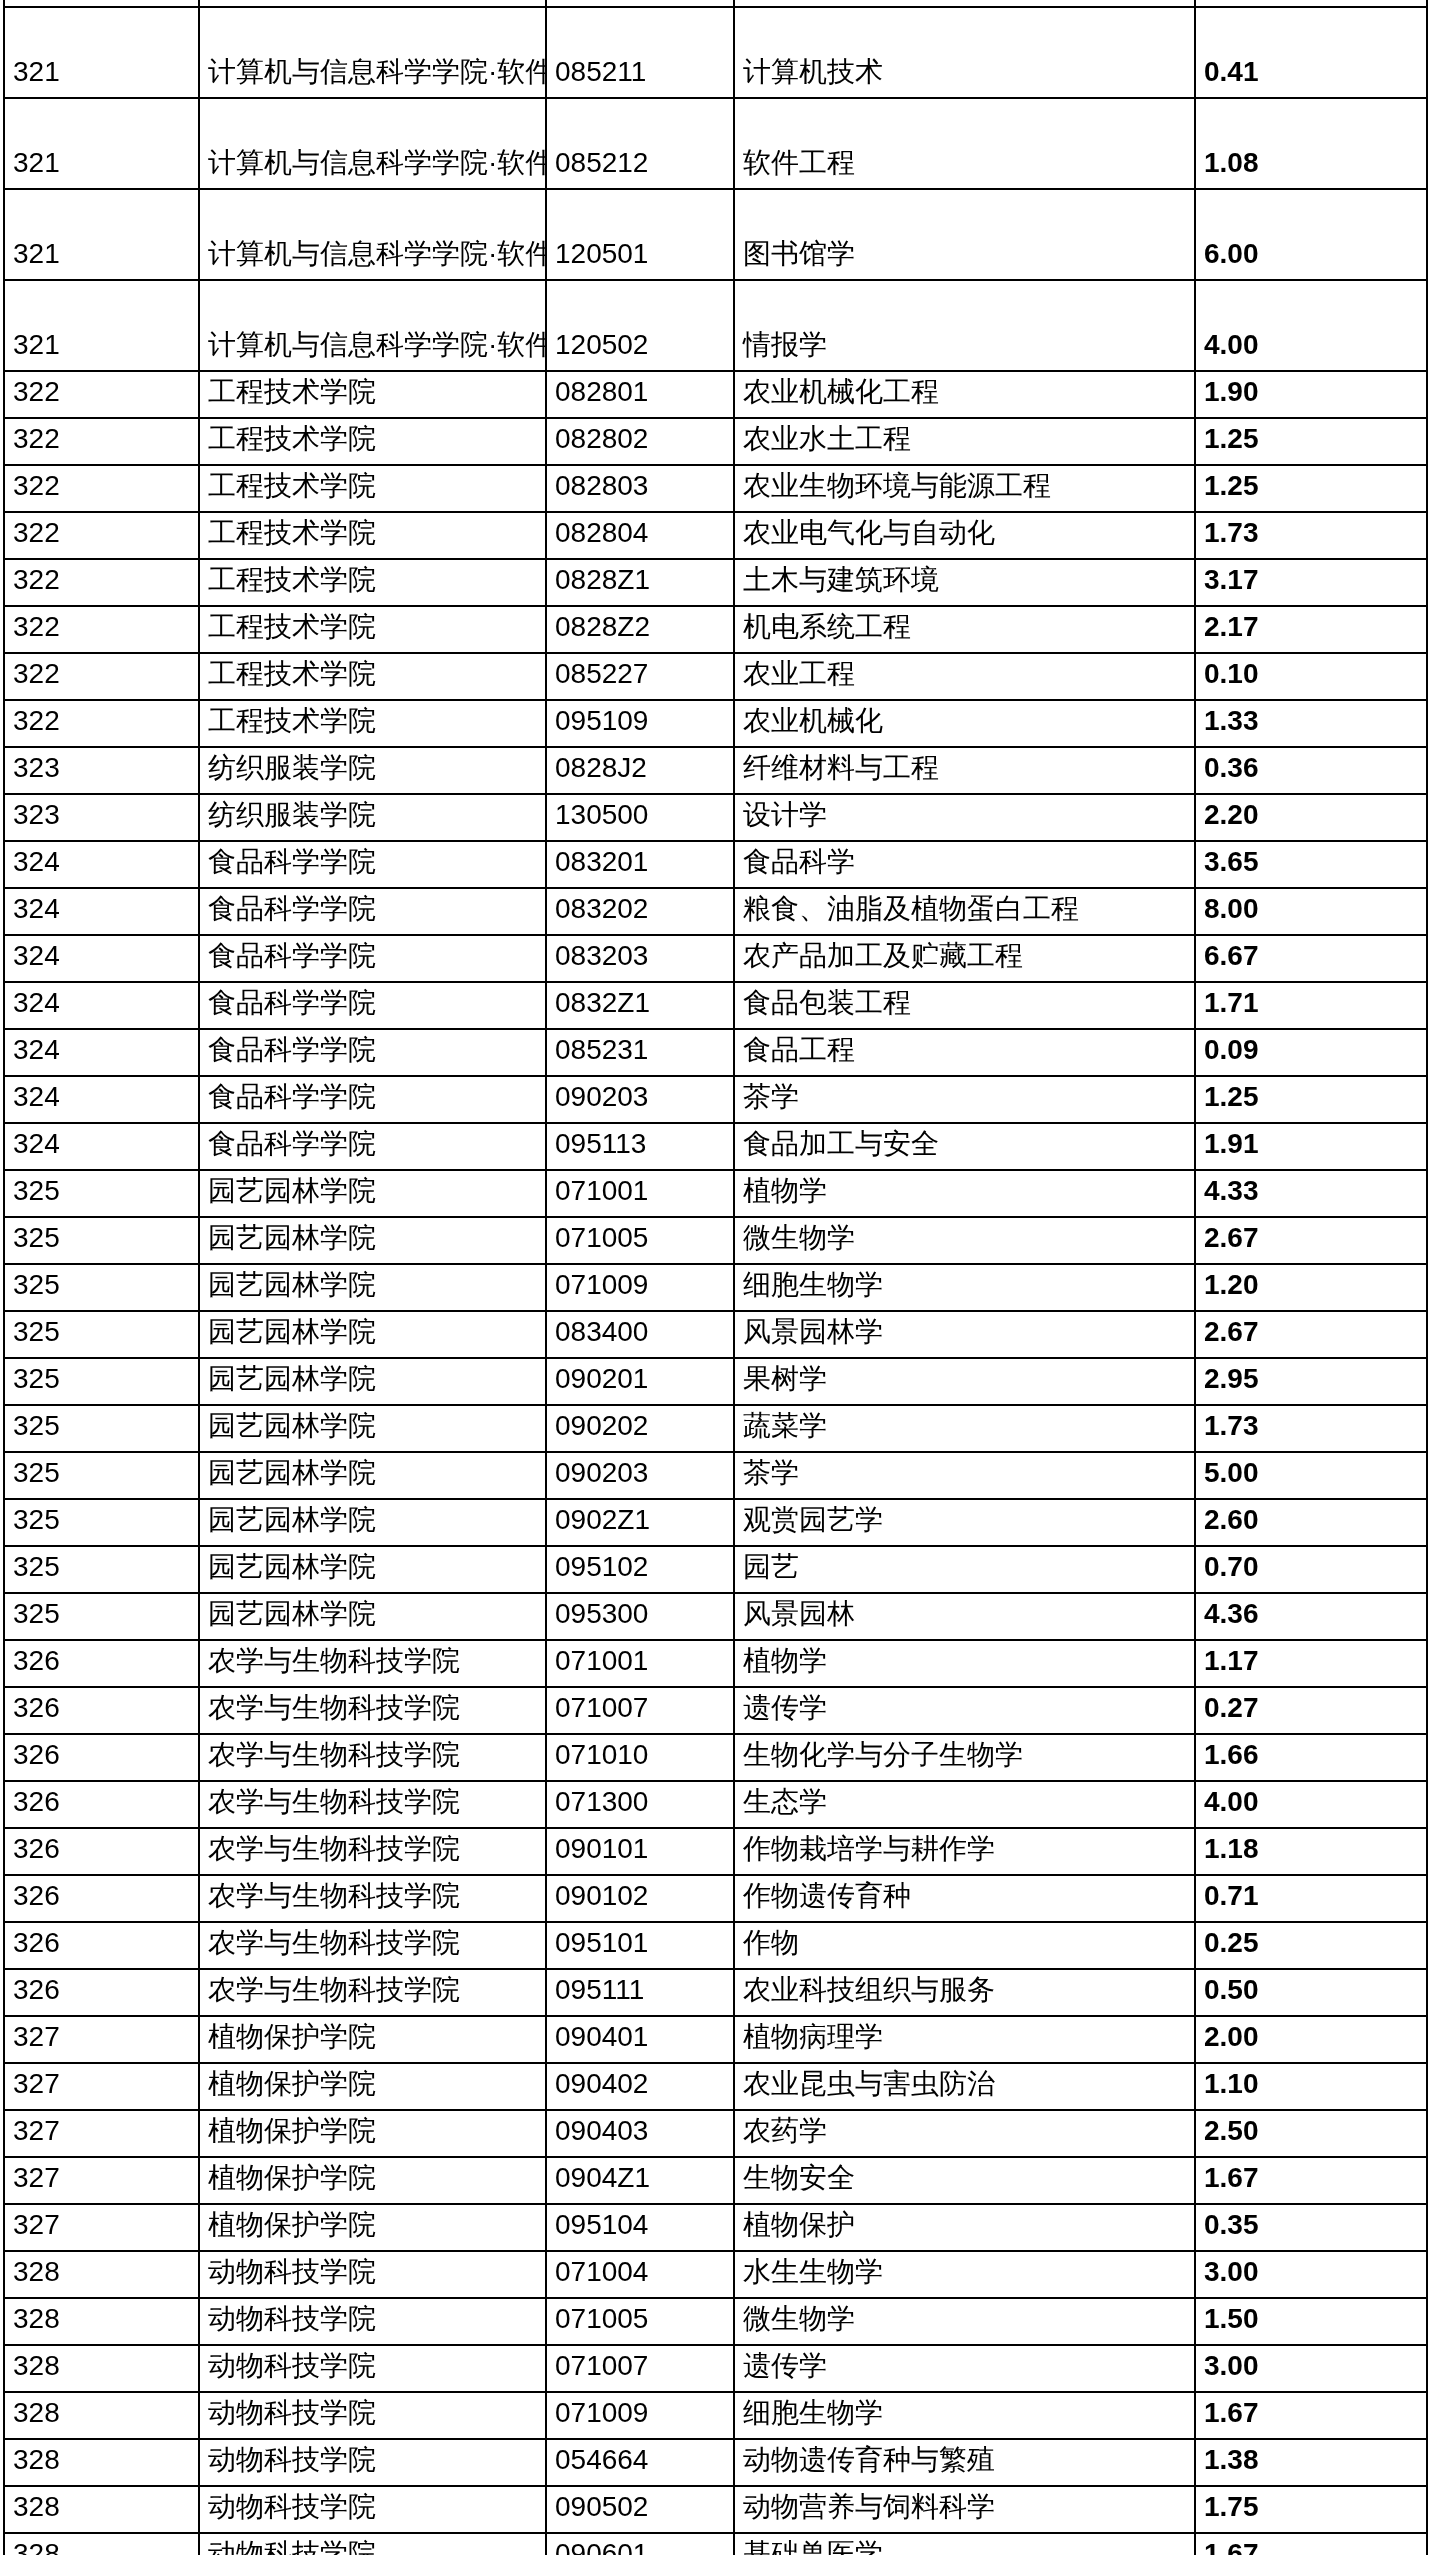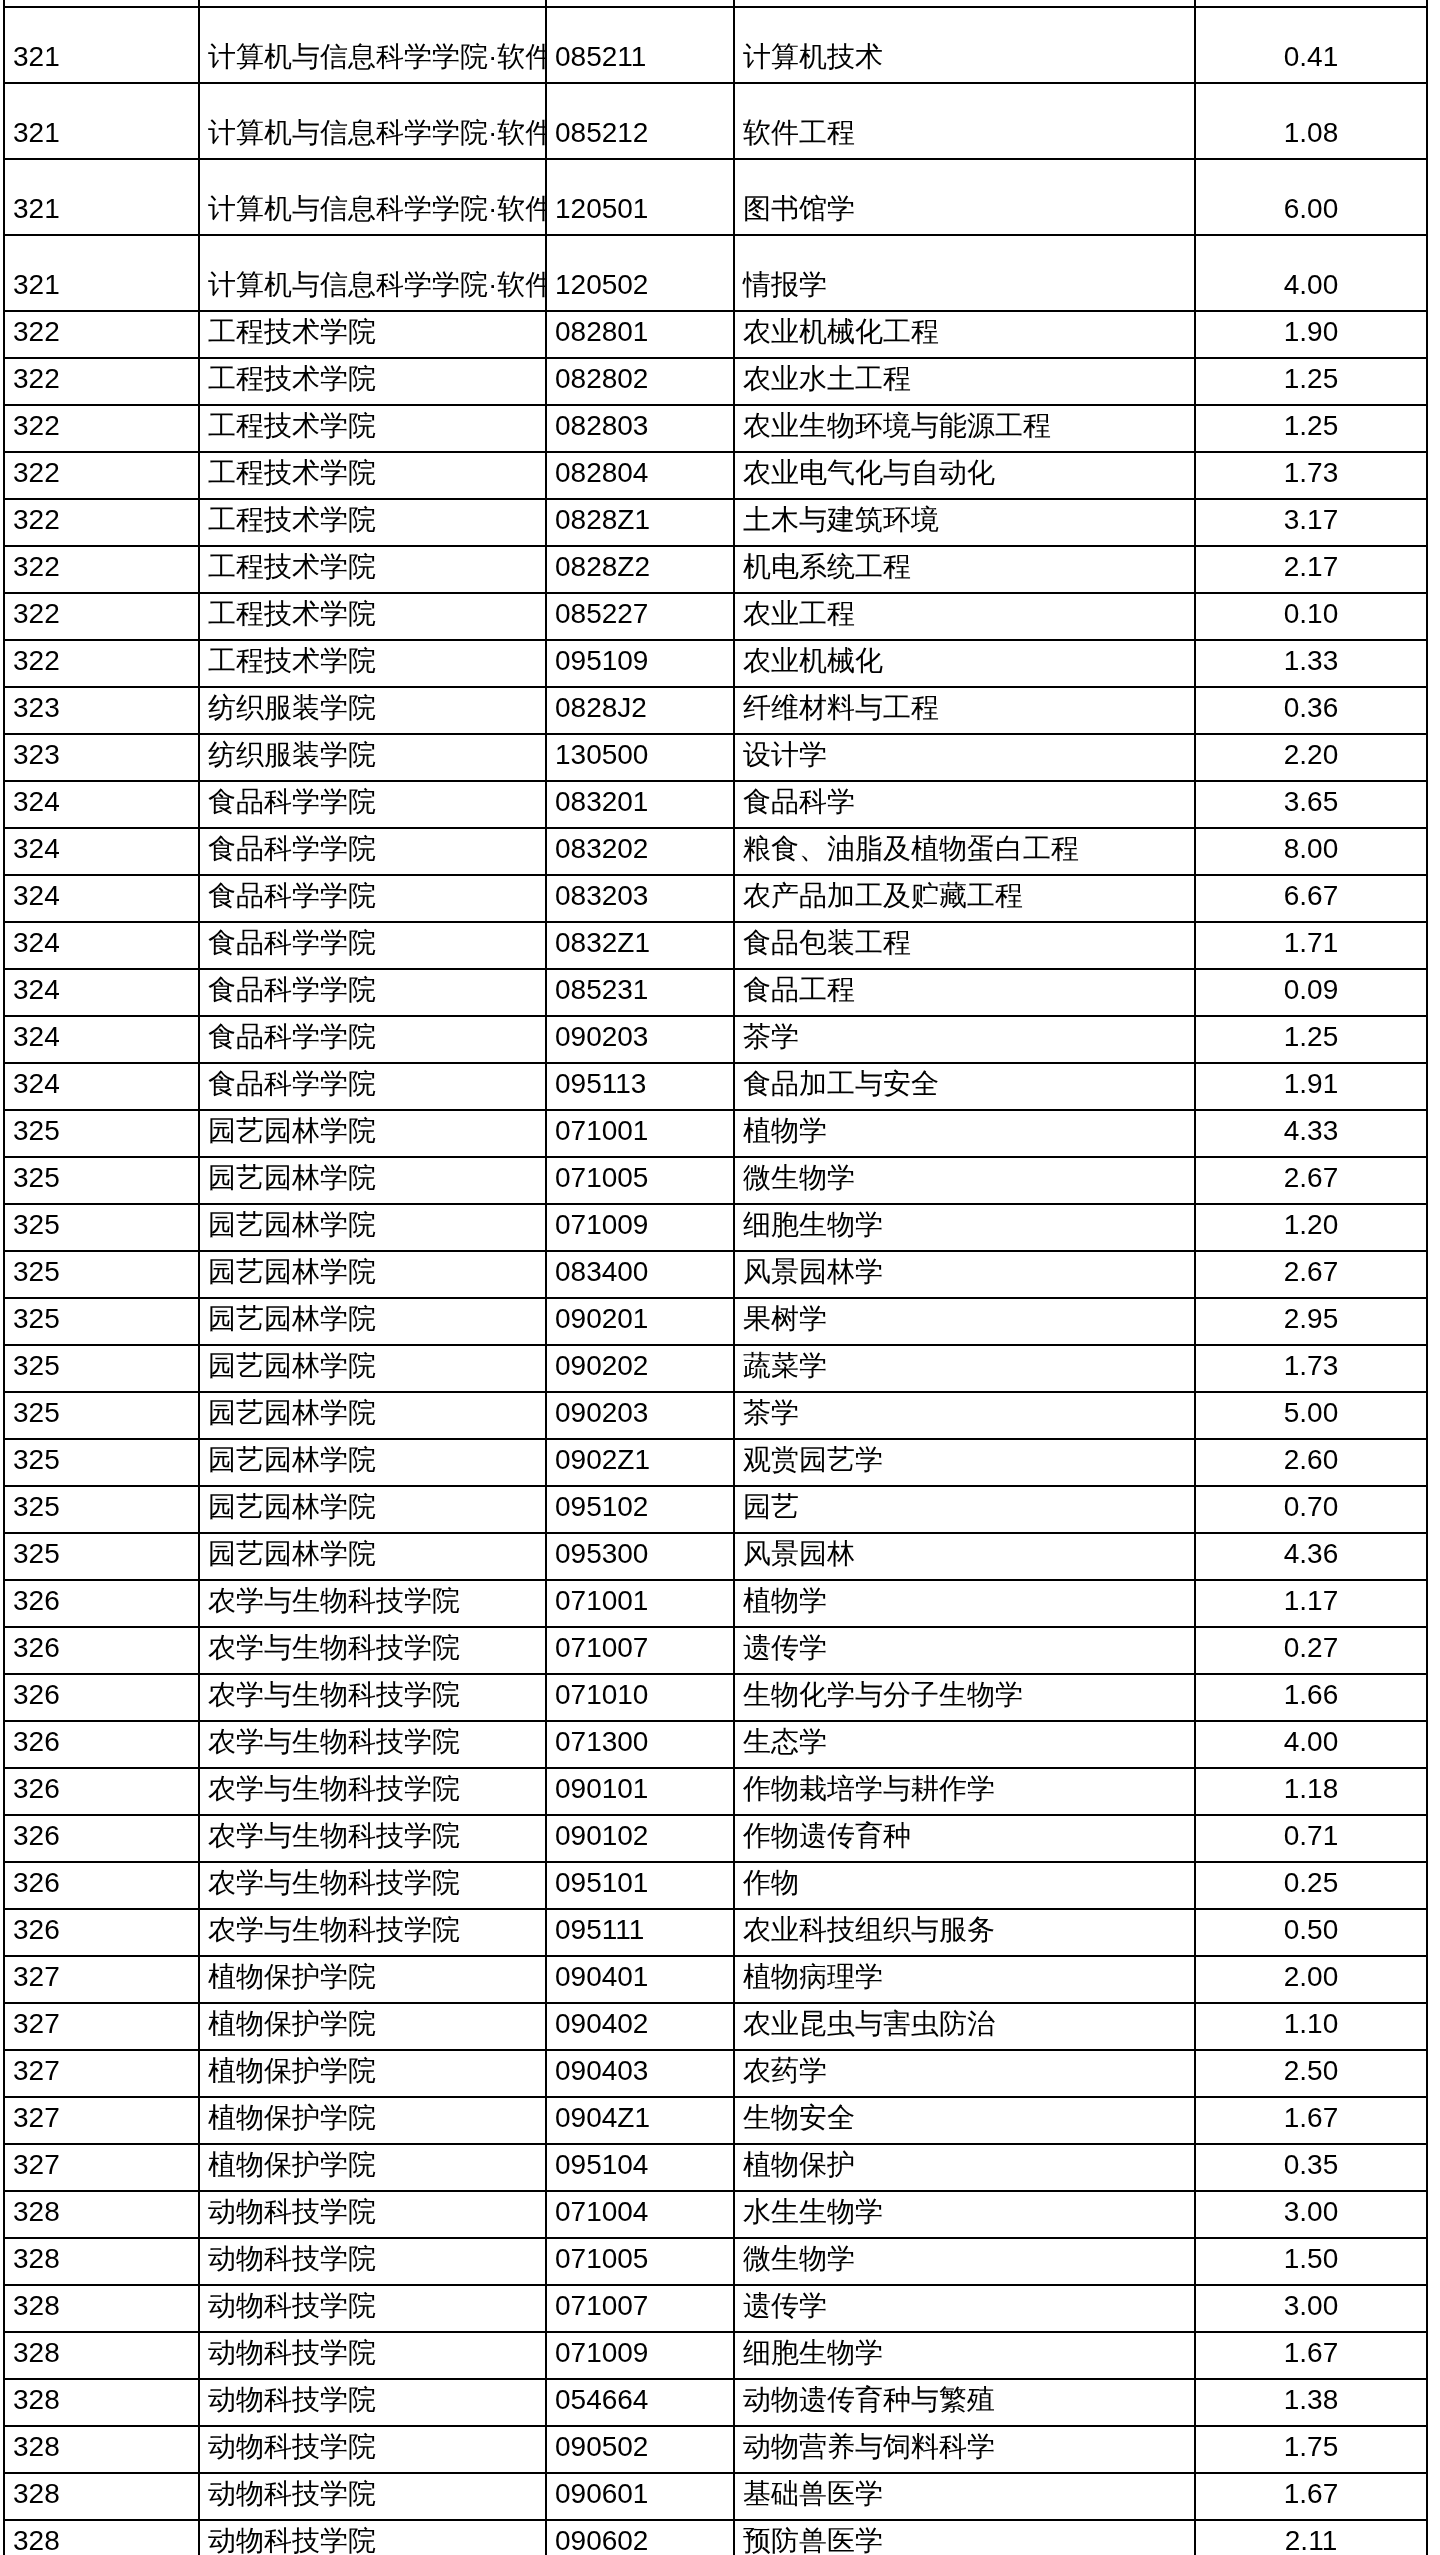--- a/index.html
+++ b/index.html
@@ -35,24 +35,24 @@
     white-space: nowrap;
   }
   col.c-num   { width: 195px; }
   col.c-dept  { width: 347px; }
   col.c-code  { width: 188px; }
   col.c-major { width: 461px; }
   col.c-val   { width: 232px; }
 
   tr.stub   { height: 46px; }
   tr.normal { height: 45.5px; }
-  tr.tall   { height: 76px; border-radius: 13px; }
+  tr.tall   { height: 91px; border-radius: 13px; }
 
   td.dept { white-space: pre-line; }
-  td.val  { text-align: center; padding-right: 9px; }
+  td.val  { text-align: left; padding-right: 9px; font-weight: bold; }
 </style>
 </head>
 <body>
 
 <div id="viewport">
   <div id="table-wrap">
     <table class="ratio-table">
       <colgroup>
         <col class="c-num">
         <col class="c-dept">

